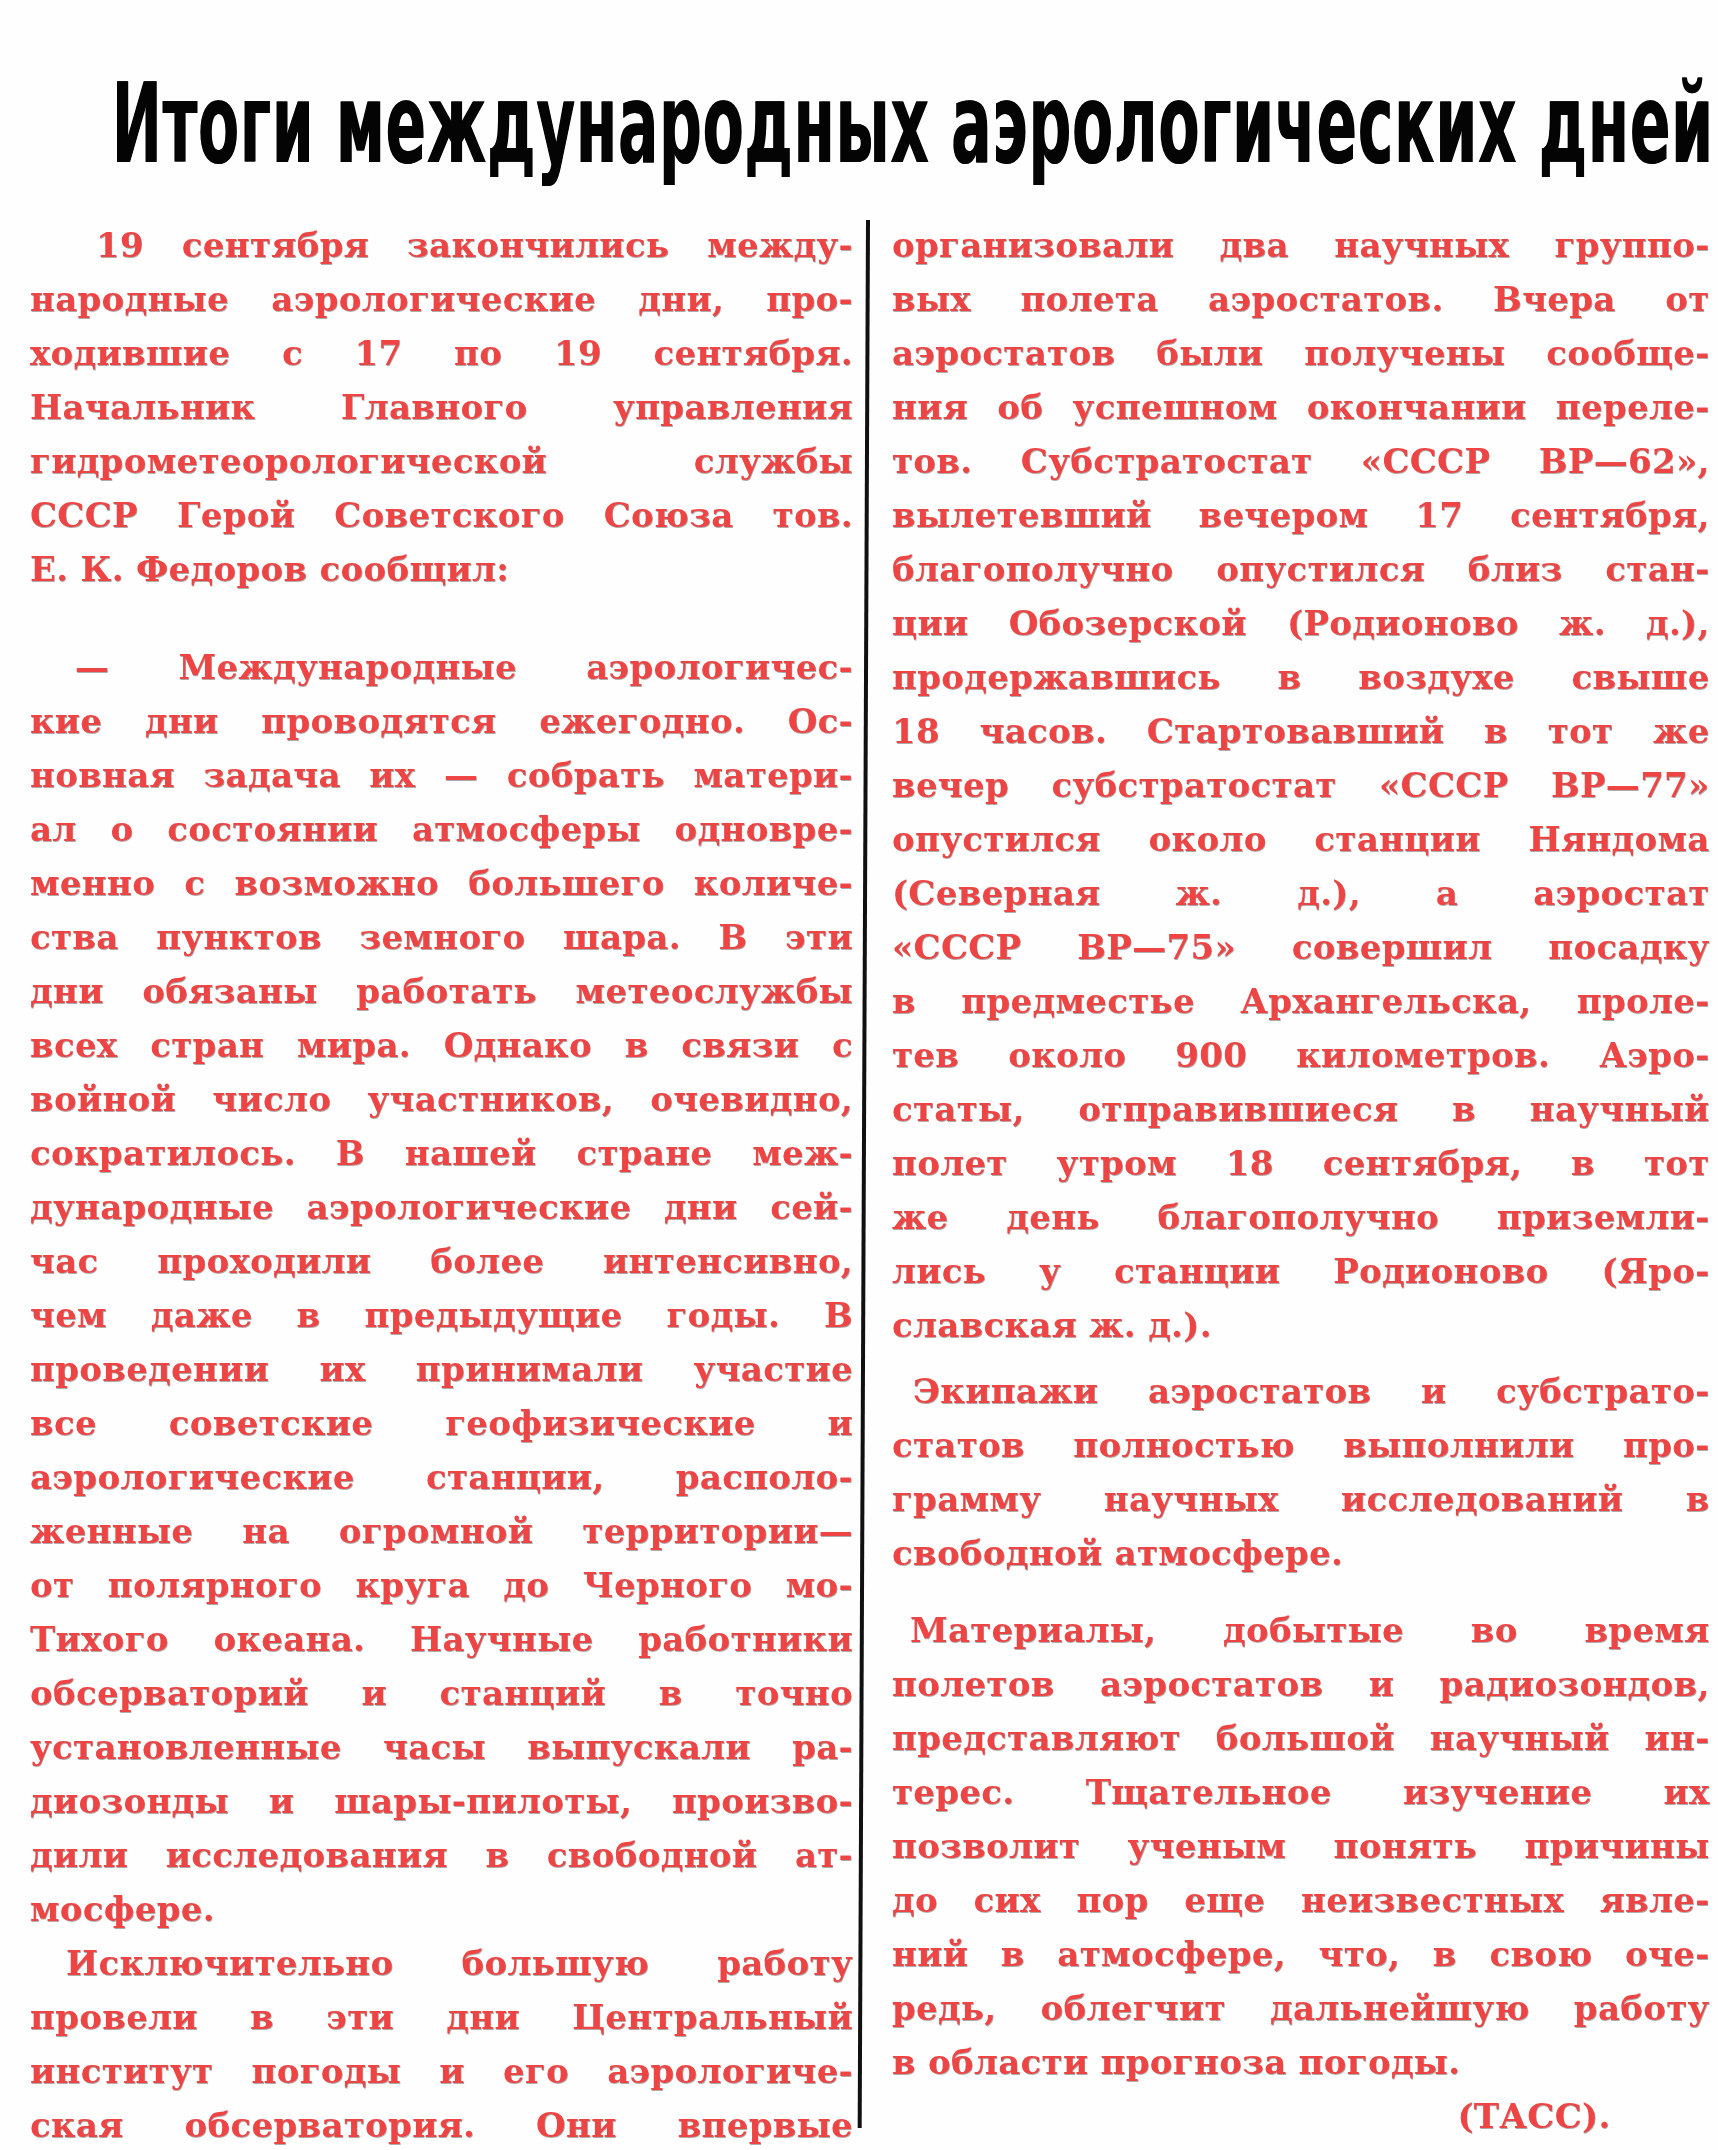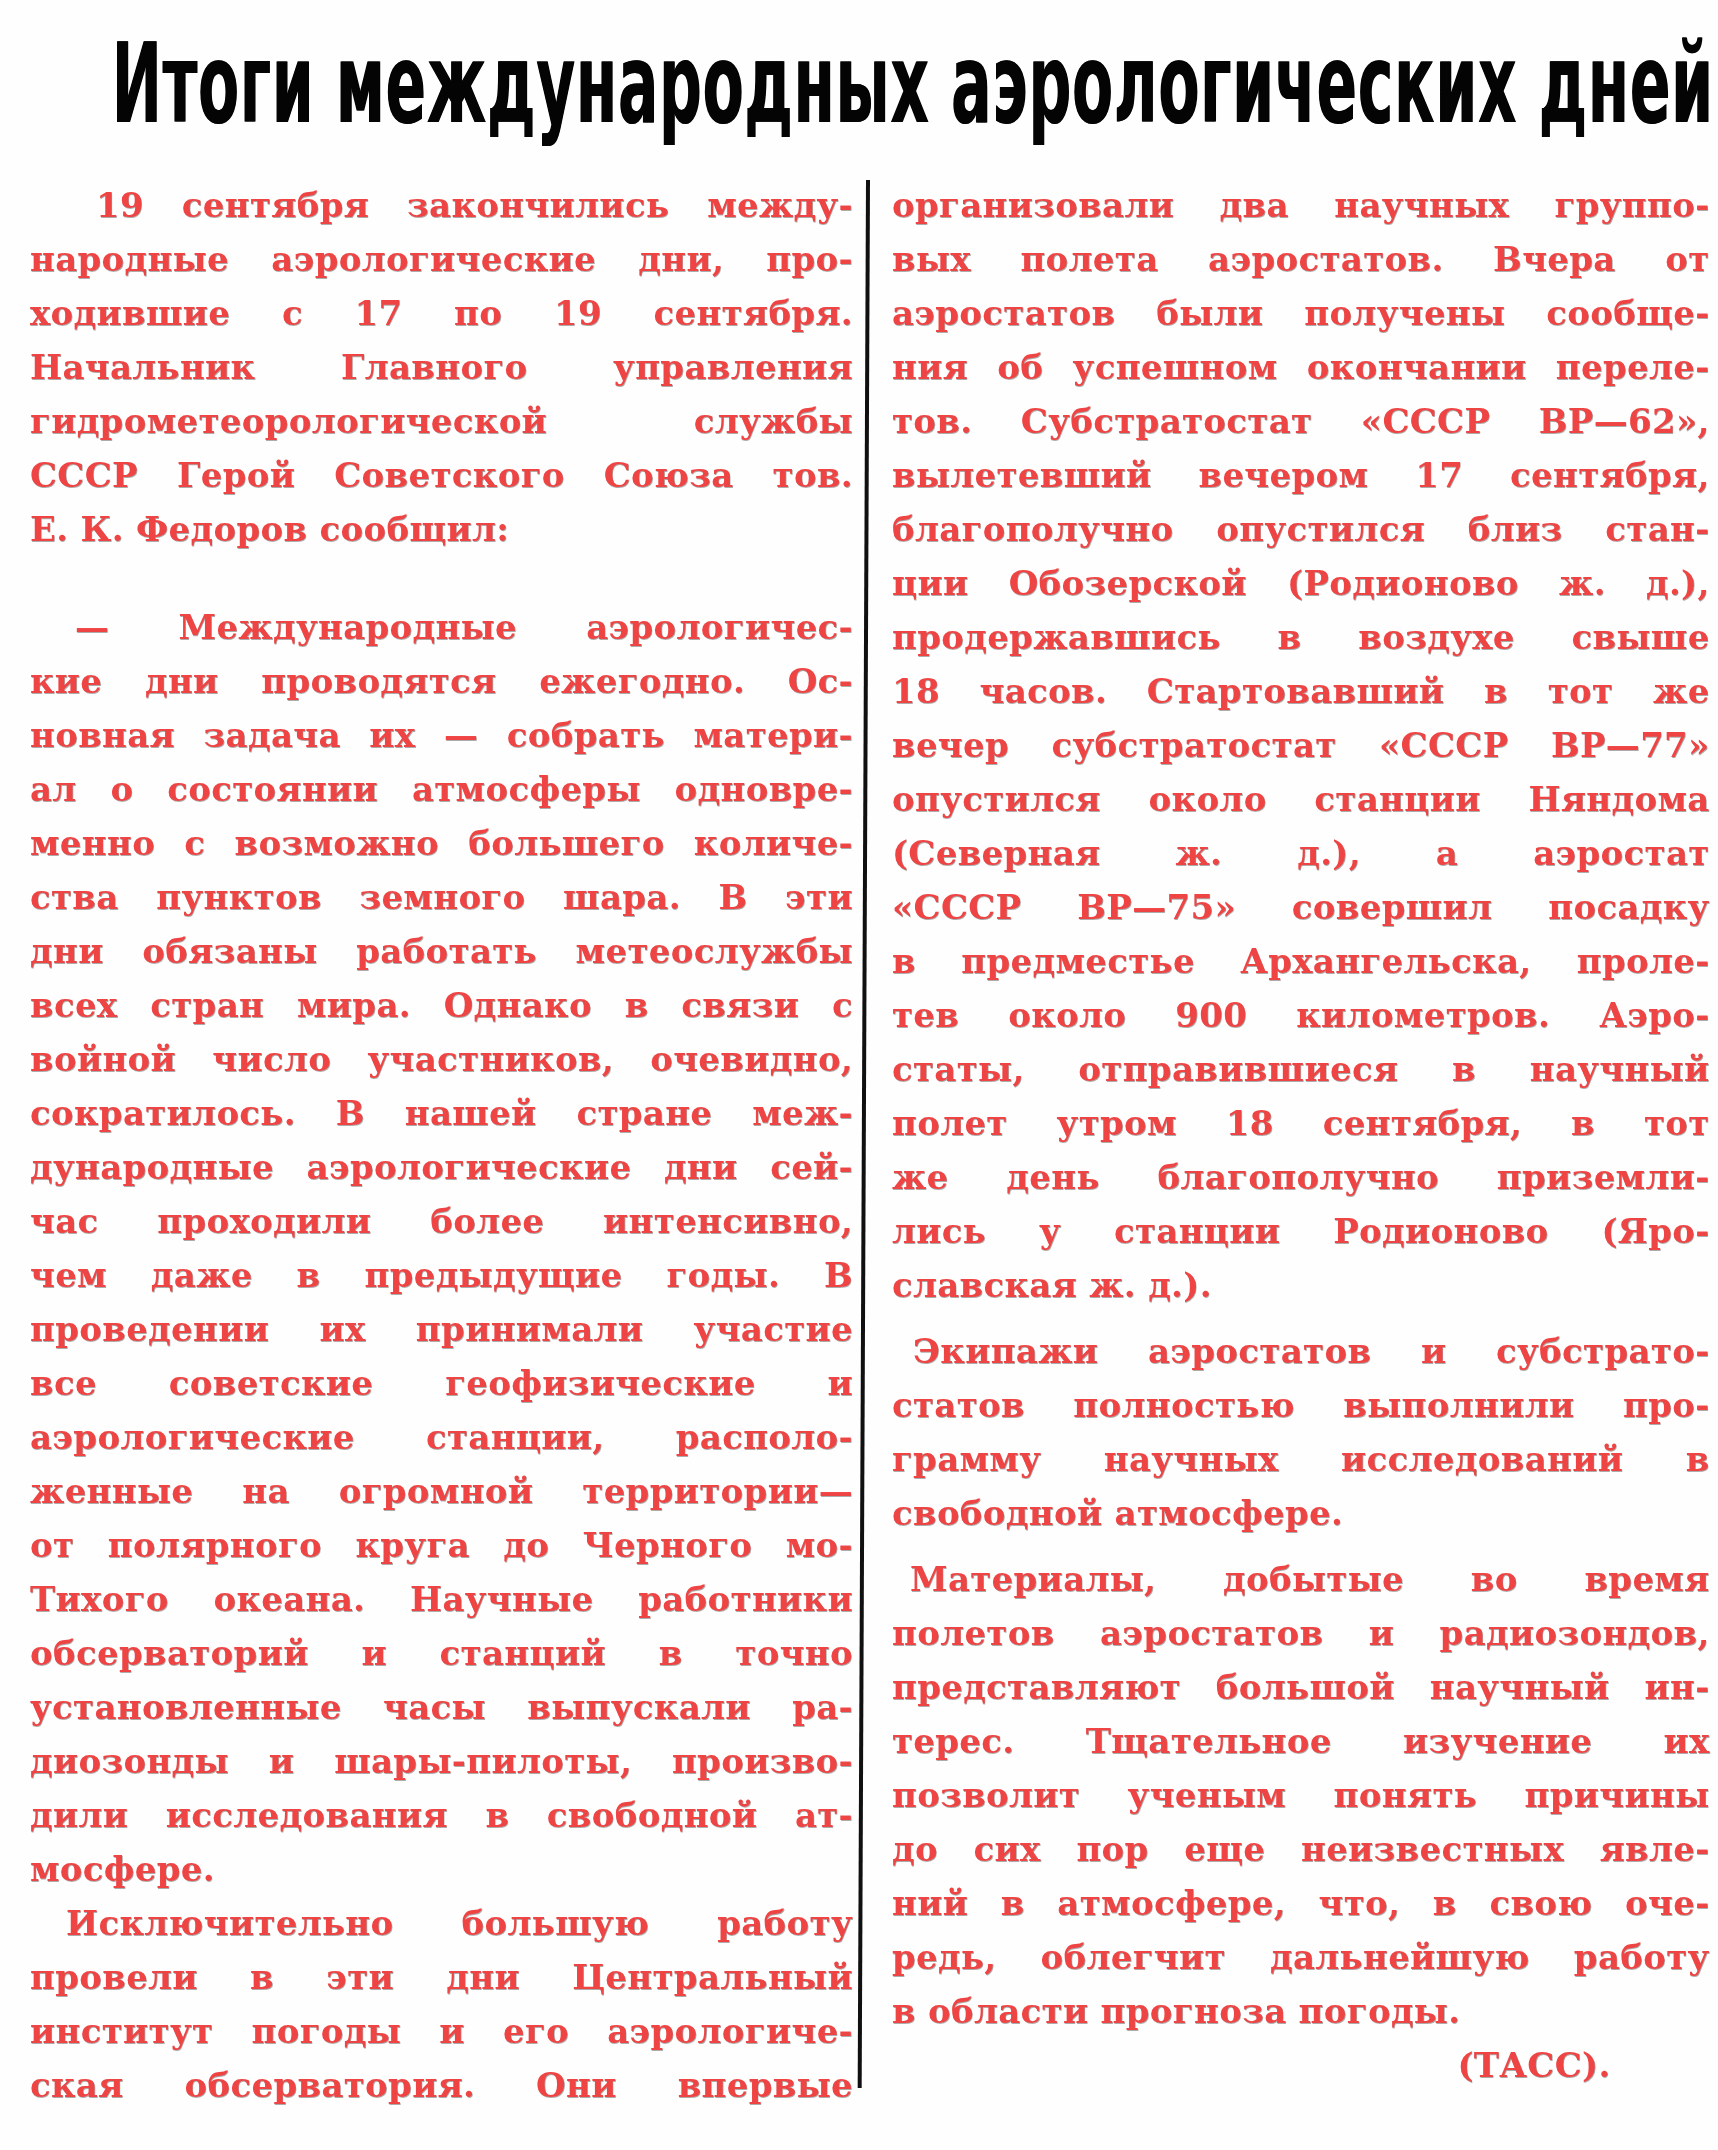--- a/index.html
+++ b/index.html
@@ -14,20 +14,21 @@
     background: #fefefe;
     overflow: hidden;
     color: #060606;
   }
   
   .headline-wrap {
     height: 178px;
     padding-top: 20.4px;
     box-sizing: border-box;
     overflow: visible;
+    margin-top: 40px;
   }
   .headline {
     width: 1495px;
     margin: 0 auto;
     font-family: "DejaVu Sans", sans-serif;
     font-weight: bold;
     font-size: 60px;
     line-height: 1.15;
     letter-spacing: 0.6px;
     white-space: nowrap;
@@ -141,21 +142,21 @@
         <div class="line">тев около 900 километров. Аэро-</div>
         <div class="line">статы, отправившиеся в научный</div>
         <div class="line">полет утром 18 сентября, в тот</div>
         <div class="line">же день благополучно приземли-</div>
         <div class="line">лись у станции Родионово (Яро-</div>
         <div class="line align-left">славская ж. д.).</div>
         <div class="line" style="text-indent: 21px; margin-top: 12px;">Экипажи аэростатов и субстрато-</div>
         <div class="line">статов полностью выполнили про-</div>
         <div class="line">грамму научных исследований в</div>
         <div class="line align-left">свободной атмосфере.</div>
-        <div class="line" style="text-indent: 18px; margin-top: 12px;">Материалы, добытые во время</div>
+        <div class="line" style="text-indent: 18px; margin-top: 23px;">Материалы, добытые во время</div>
         <div class="line">полетов аэростатов и радиозондов,</div>
         <div class="line">представляют большой научный ин-</div>
         <div class="line">терес. Тщательное изучение их</div>
         <div class="line">позволит ученым понять причины</div>
         <div class="line">до сих пор еще неизвестных явле-</div>
         <div class="line">ний в атмосфере, что, в свою оче-</div>
         <div class="line">редь, облегчит дальнейшую работу</div>
         <div class="line align-left">в области прогноза погоды.</div>
         <div class="line align-right">(ТАСС).</div>
       </div>

